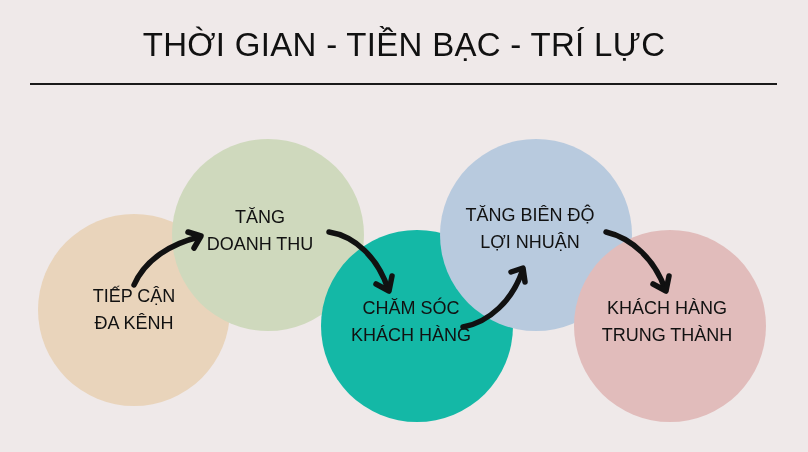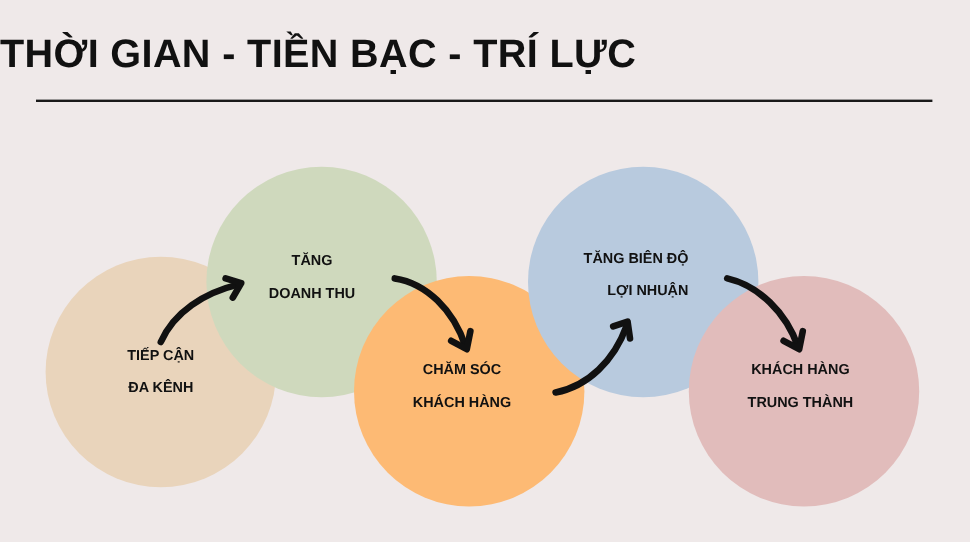--- a/index.html
+++ b/index.html
@@ -4,57 +4,57 @@
   <style>
     html, body { margin: 0; padding: 0; }
     body {
       width: 808px; height: 452px; overflow: hidden;
       background: #efe9e9;
       font-family: "Liberation Sans", sans-serif;
       position: relative;
     }
     .title {
       position: absolute; left: 0; top: 26px; width: 808px;
-      font-size: 33px; font-weight: bold;
+      text-align: center; font-size: 33px; font-weight: normal;
       color: #111; letter-spacing: 0.3px;
     }
     .rule {
       position: absolute; left: 30px; top: 83px; width: 747px; height: 2px;
       background: #1a1a1a;
     }
     .circle {
       position: absolute; width: 192px; height: 192px; border-radius: 50%;
       display: flex; align-items: center; justify-content: center;
       text-align: center;
     }
     .circle .label {
-      font-size: 12px; font-weight: bold; color: #111; line-height: 27px;
+      font-size: 18px; font-weight: normal; color: #111; line-height: 27px;
       white-space: pre-line;
     }
     svg.arrows { position: absolute; left: 0; top: 0; width: 808px; height: 452px; pointer-events: none; }
   </style>
 </head>
 <body style="background: rgb(239, 233, 233);">
 
 <div class="title">THỜI GIAN - TIỀN BẠC - TRÍ LỰC</div>
 <div class="rule"></div>
 
 <div class="circle" id="c0" style="left: 38px; top: 214px; background: rgb(233, 212, 187);">
   <span class="label">TIẾP CẬN
 ĐA KÊNH</span>
 </div>
 <div class="circle" id="c1" style="left: 172px; top: 139px; background: rgb(207, 217, 189);">
   <span class="label" style="position:relative; top:-4px; left:-8px;">TĂNG
 DOANH THU</span>
 </div>
-<div class="circle" id="c2" style="left: 295px; top: 230px; background: #fdba74;">
+<div class="circle" id="c2" style="left: 321px; top: 230px; background: #14b8a6;">
   <span class="label" style="position:relative; top:-4px; left:-6px;">CHĂM SÓC
 KHÁCH HÀNG</span>
 </div>
-<div class="circle" id="c3" style="left: 440px; top: 139px; background: rgb(184, 202, 222); text-align: right;">
+<div class="circle" id="c3" style="left: 440px; top: 139px; background: rgb(184, 202, 222);">
   <span class="label" style="position:relative; top:-6px; left:-6px;">TĂNG BIÊN ĐỘ
 LỢI NHUẬN</span>
 </div>
 <div class="circle" id="c4" style="left: 574px; top: 230px; background: rgb(225, 188, 187);">
   <span class="label" style="position:relative; top:-4px; left:-3px;">KHÁCH HÀNG
 TRUNG THÀNH</span>
 </div>
 
 <svg class="arrows" viewBox="0 0 808 452">
   <g fill="none" stroke="#111" stroke-width="5.5" stroke-linecap="round" stroke-linejoin="round">

